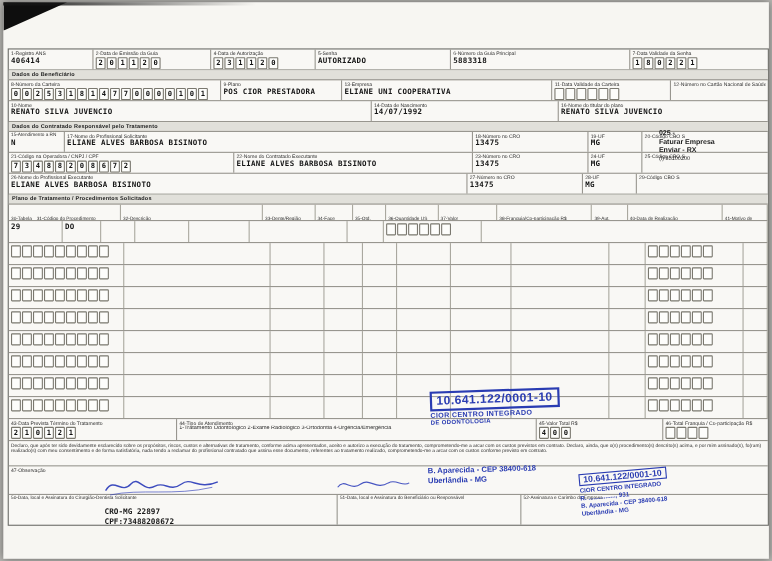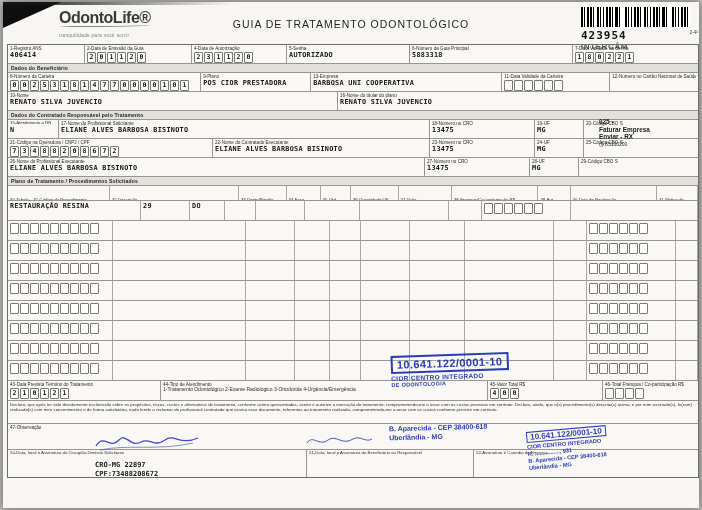--- a/index.html
+++ b/index.html
@@ -54,34 +54,20 @@
   .stamp-br div{font-size:5.6px;font-weight:bold;line-height:7px}
   .cro-stamp{position:absolute;left:92px;top:459px;z-index:25;color:#1a1a1a}
   .cro-stamp div{font-size:7px;font-weight:bold;line-height:9px;font-family:"DejaVu Sans Mono",monospace}
   .sig{position:absolute;z-index:26}
 </style>
 </head>
 <body>
 
 <div class="paper">
 
-  <div class="header">
-    <div class="logo">
-      <span class="logo-text">OdontoLife®</span>
-      <span class="logo-swoosh"></span>
-      <span class="logo-tagline">tranquilidade para você sorrir</span>
-    </div>
-    <div class="title">GUIA DE TRATAMENTO ODONTOLÓGICO</div>
-    <div class="barcode-wrap">
-      <div class="barcode"></div>
-      <div class="barcode-num">423954</div>
-      <div class="barcode-cap">INTERCÂM</div>
-    </div>
-    <div class="corner-mark">2-4ª</div>
-  </div>
 
   <div class="form">
 
     <div class="row h18">
       <div class="cell" style="width:72px">
         <div class="lbl">1-Registro ANS</div>
         <div class="val">406414</div>
       </div>
       <div class="cell" style="width:102px">
         <div class="lbl">2-Data de Emissão da Guia</div>
@@ -111,35 +97,39 @@
       <div class="cell" style="width:190px">
         <div class="lbl">8-Número da Carteira</div>
         <div class="boxes"><span class="dbox">0</span><span class="dbox">0</span><span class="dbox">2</span><span class="dbox">5</span><span class="dbox">3</span><span class="dbox">1</span><span class="dbox">8</span><span class="dbox">1</span><span class="dbox">4</span><span class="dbox">7</span><span class="dbox">7</span><span class="dbox">0</span><span class="dbox">0</span><span class="dbox">0</span><span class="dbox">0</span><span class="dbox">1</span><span class="dbox">0</span><span class="dbox">1</span></div>
       </div>
       <div class="cell" style="width:106px">
         <div class="lbl">9-Plano</div>
         <div class="val">POS CIOR PRESTADORA</div>
       </div>
       <div class="cell" style="width:188px">
         <div class="lbl">13-Empresa</div>
-        <div class="val">BARBOSA UNI COOPERATIVA</div>
+        <div class="val">ELIANE UNI COOPERATIVA</div>
       </div>
       <div class="cell" style="width:104px">
         <div class="lbl">11-Data Validade da Carteira</div>
         <div class="boxes"><span class="dbox"></span><span class="dbox"></span><span class="dbox"></span><span class="dbox"></span><span class="dbox"></span><span class="dbox"></span></div>
       </div>
       <div class="cell grow">
         <div class="lbl">12-Número no Cartão Nacional de Saúde</div>
       </div>
     </div>
 
     <div class="row h18">
       <div class="cell" style="width:325px">
         <div class="lbl">10-Nome</div>
         <div class="val">RENATO SILVA JUVENCIO</div>
+      </div>
+      <div class="cell" style="width:165px">
+        <div class="lbl">14-Data de Nascimento</div>
+        <div class="val">14/07/1992</div>
       </div>
       <div class="cell grow">
         <div class="lbl">16-Nome do titular do plano</div>
         <div class="val">RENATO SILVA JUVENCIO</div>
       </div>
     </div>
 
     <div class="secbar">Dados do Contratado Responsável pelo Tratamento</div>
 
     <div class="row h18">
@@ -217,23 +207,20 @@
       <div class="cell" style="width:26px"><span class="lblw">35-Qtd.</span></div>
       <div class="cell" style="width:44px"><span class="lblw">36-Quantidade US</span></div>
       <div class="cell" style="width:50px"><span class="lblw">37-Valor</span></div>
       <div class="cell" style="width:84px"><span class="lblw">38-Franquia/Co-participação R$</span></div>
       <div class="cell" style="width:28px"><span class="lblw">39-Aut.</span></div>
       <div class="cell" style="width:84px"><span class="lblw">40-Data de Realização</span></div>
       <div class="cell grow"><span class="lblw">41-Motivo de Glosa</span></div>
     </div>
 
     <div class="row h19 trow">
-      <div class="cell" style="width:128px">
-          <div class="val">RESTAURAÇÃO RESINA</div>
-        </div>
       <div class="cell" style="width:44px">
           <div class="val">29</div>
         </div>
       <div class="cell" style="width:30px">
           <div class="val">DO</div>
         </div>
       <div class="cell" style="width:26px"></div>
       <div class="cell" style="width:44px"></div>
       <div class="cell" style="width:50px"></div>
       <div class="cell" style="width:84px"></div>

